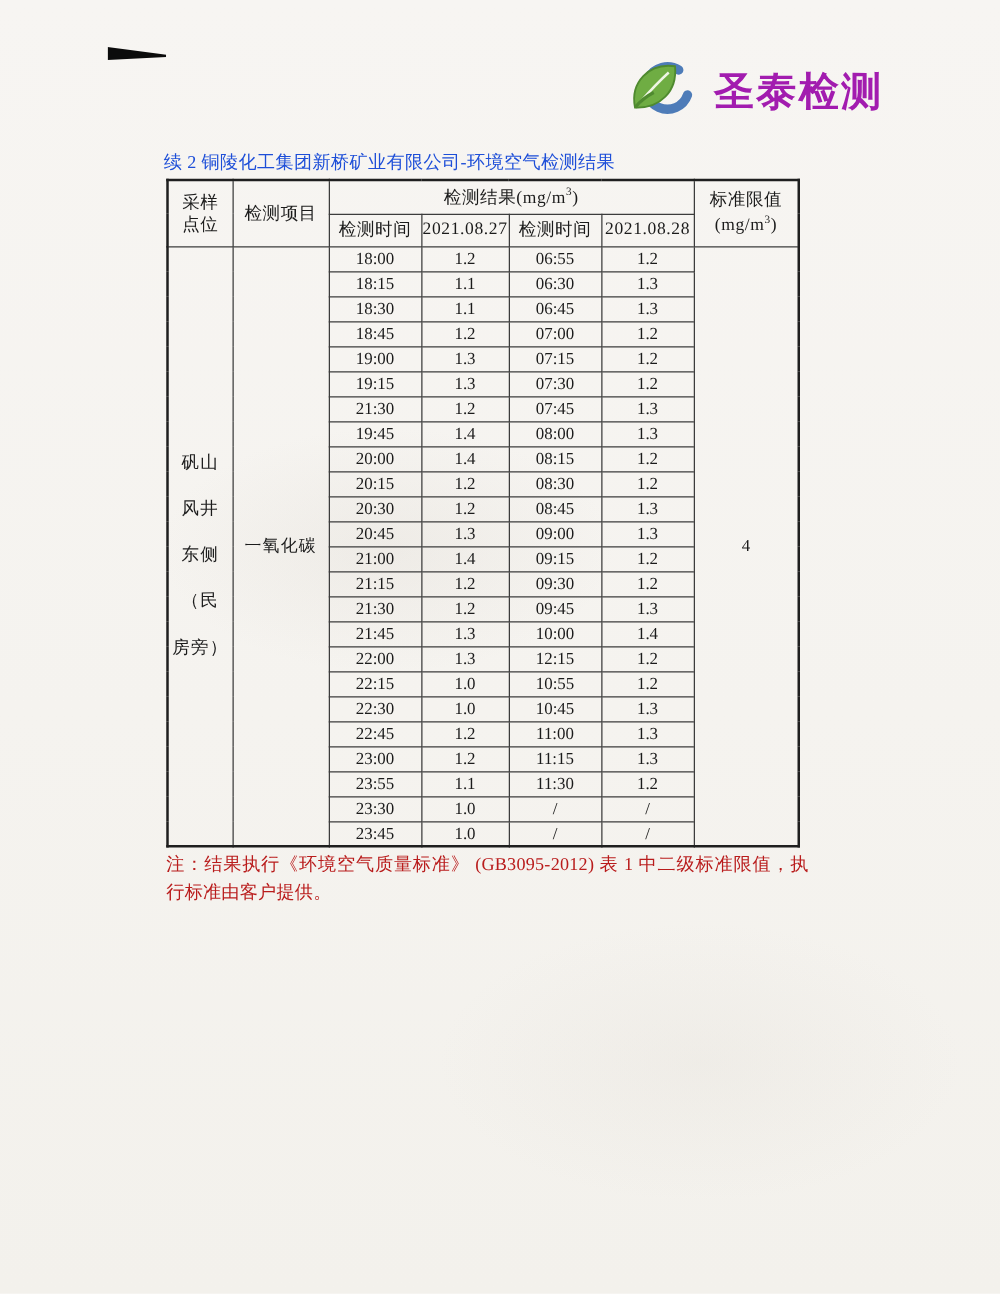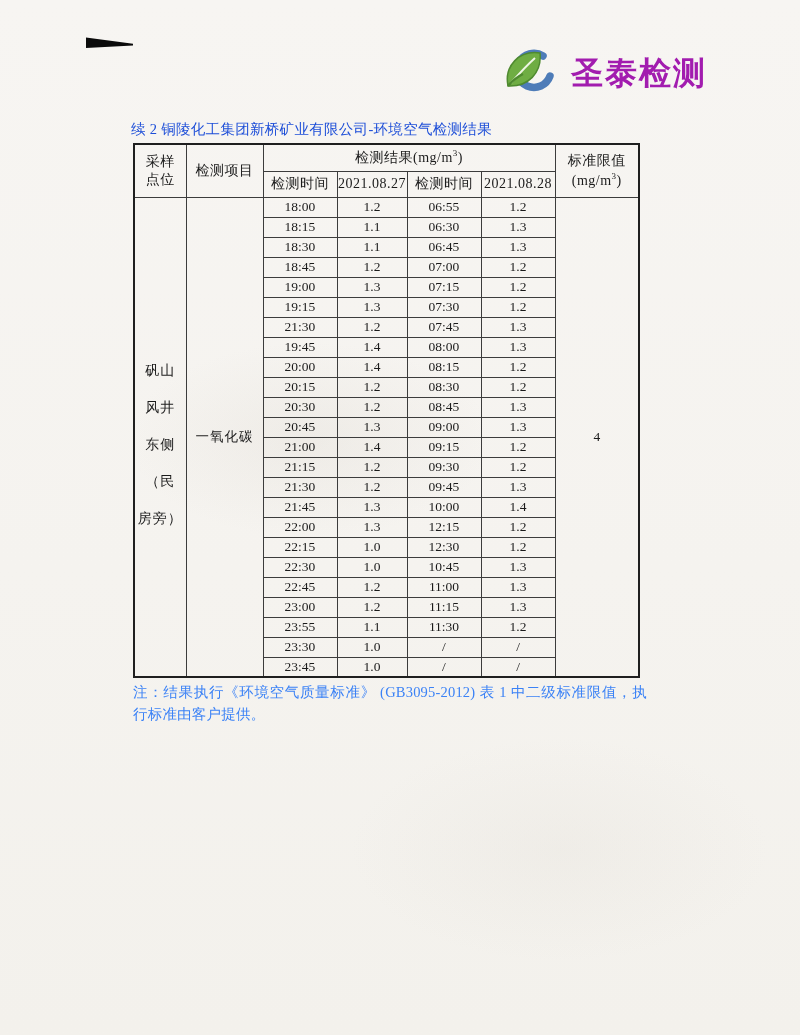--- a/index.html
+++ b/index.html
@@ -66,21 +66,21 @@
   td.item { font-size: 14px; letter-spacing: 1px; }
   td.limit-head div { line-height: 20px; }
   sup { font-size: 9px; vertical-align: super; line-height: 0; }
 
   
   .note {
     position: absolute; left: 133px; top: 682px;
     width: 514px;
     font-size: 14.5px; line-height: 21.5px;
     letter-spacing: 0.2px;
-    color: #3b82f6;
+    color: #b91c1c;
     text-align: justify;
   }
 </style>
 </head>
 <body>
 
 <div class="scan-mark"></div>
 
 <div class="logo">
   <svg class="logo-icon" viewBox="0 0 58 54">
@@ -231,21 +231,21 @@
       </tr>
   <tr class="dr">
         <td>22:00</td>
         <td>1.3</td>
         <td>12:15</td>
         <td>1.2</td>
       </tr>
   <tr class="dr">
         <td>22:15</td>
         <td>1.0</td>
-        <td>12:30</td>
+        <td>10:55</td>
         <td>1.2</td>
       </tr>
   <tr class="dr">
         <td>22:30</td>
         <td>1.0</td>
         <td>10:45</td>
         <td>1.3</td>
       </tr>
   <tr class="dr">
         <td>22:45</td>

